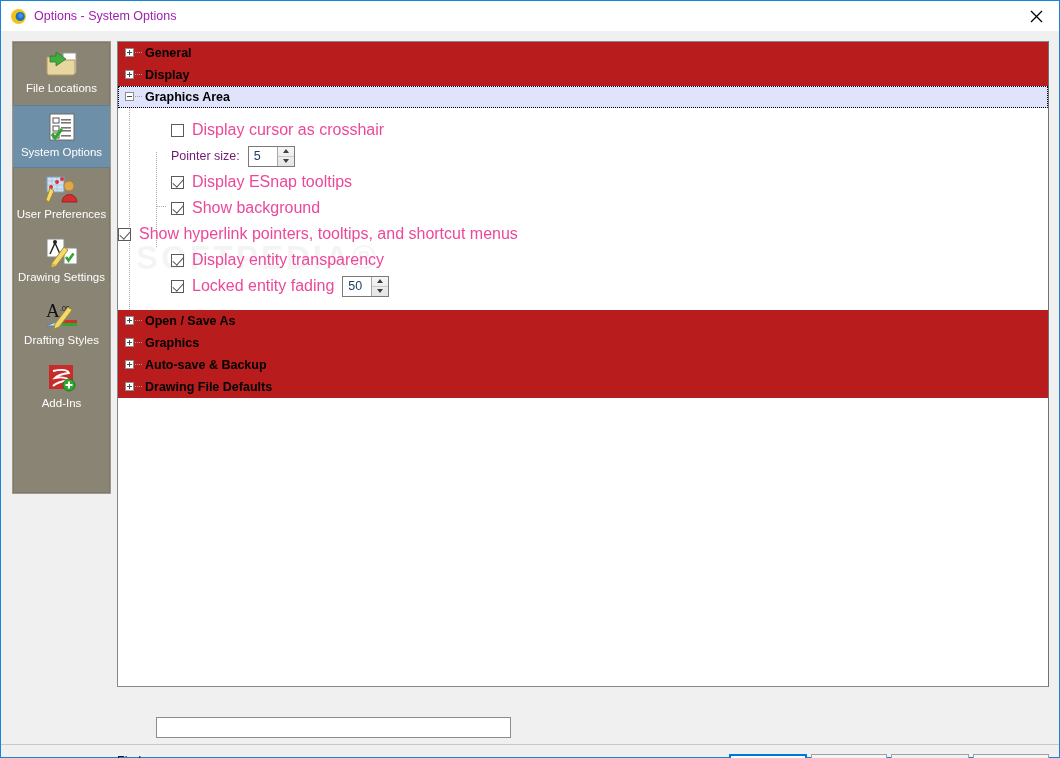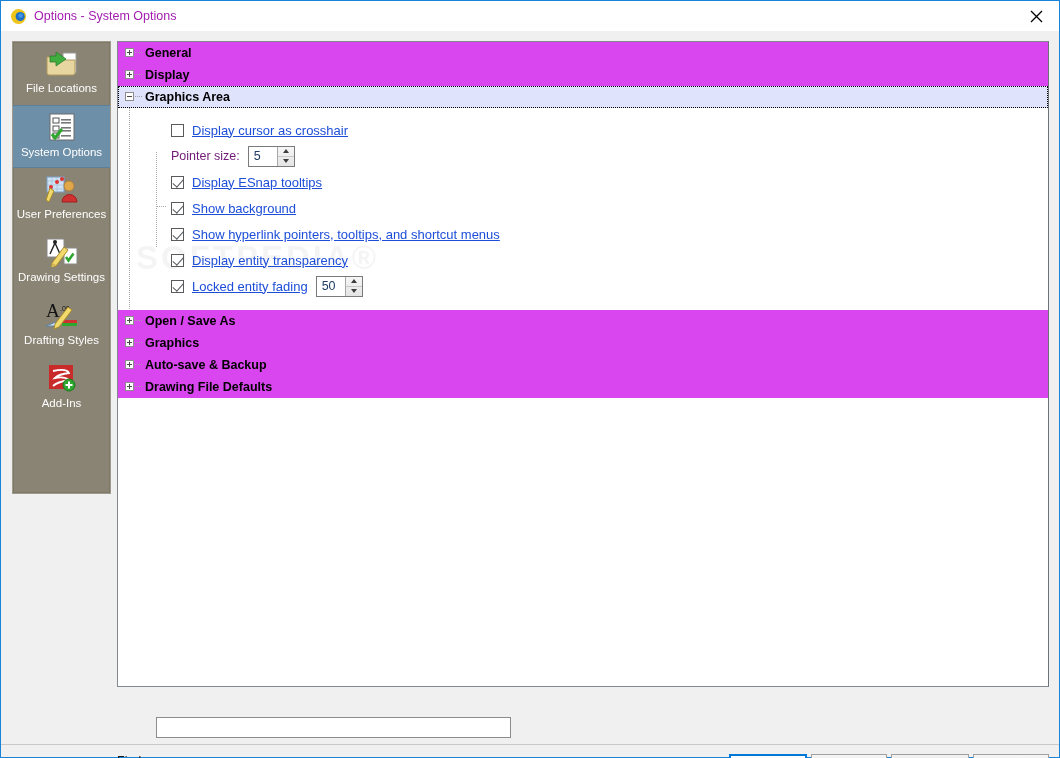--- a/index.html
+++ b/index.html
@@ -93,21 +93,21 @@
     border-right-color: #6d7279;
     overflow: hidden;
   }
   .tree-row {
     position: relative;
     height: 22px;
     display: flex; align-items: center;
     cursor: default;
     white-space: nowrap;
   }
-  .tree-row.group { background: #d946ef; }
+  .tree-row.group { background: #b91c1c; }
   .tree-row.group.focused {
     background: #dfe3fb;
     outline: 1px dotted #000;
     outline-offset: -1px;
   }
   .expander {
     position: absolute;
     left: 7px; top: 6px;
     width: 9px; height: 9px;
     border: 1px solid #8d8d8d;
@@ -176,24 +176,23 @@
   .cbx.checked::after {
     content: "";
     position: absolute;
     left: 3px; top: 0px;
     width: 5px; height: 9px;
     border: solid #555a60;
     border-width: 0 1.6px 1.6px 0;
     transform: rotate(42deg);
   }
   .opt-label {
-    font-size: 13px;
-    color: #1d4ed8;
+    font-size: 16px;
+    color: #ec4899;
     margin-left: 8px;
-    text-decoration: underline;
   }
   .plain-label {
     font-size: 12.5px;
     color: #701a75;
   }
   
   .spin {
     display: inline-flex;
     align-items: stretch;
     height: 21px;
@@ -465,21 +464,21 @@
         <span class="cbx checked"></span>
         <span class="opt-label">Display ESnap tooltips</span>
       </div>
 
       <div class="opt-row" style="padding-left:53px">
         <span class="child-dot"></span>
         <span class="cbx checked"></span>
         <span class="opt-label">Show background</span>
       </div>
 
-      <div class="opt-row" style="padding-left:53px">
+      <div class="opt-row" style="">
         <span class="cbx checked"></span>
         <span class="opt-label">Show hyperlink pointers, tooltips, and shortcut menus</span>
       </div>
 
       <div class="opt-row" style="padding-left:53px">
         <span class="cbx checked"></span>
         <span class="opt-label">Display entity transparency</span>
       </div>
 
       <div class="opt-row" style="padding-left:53px">

